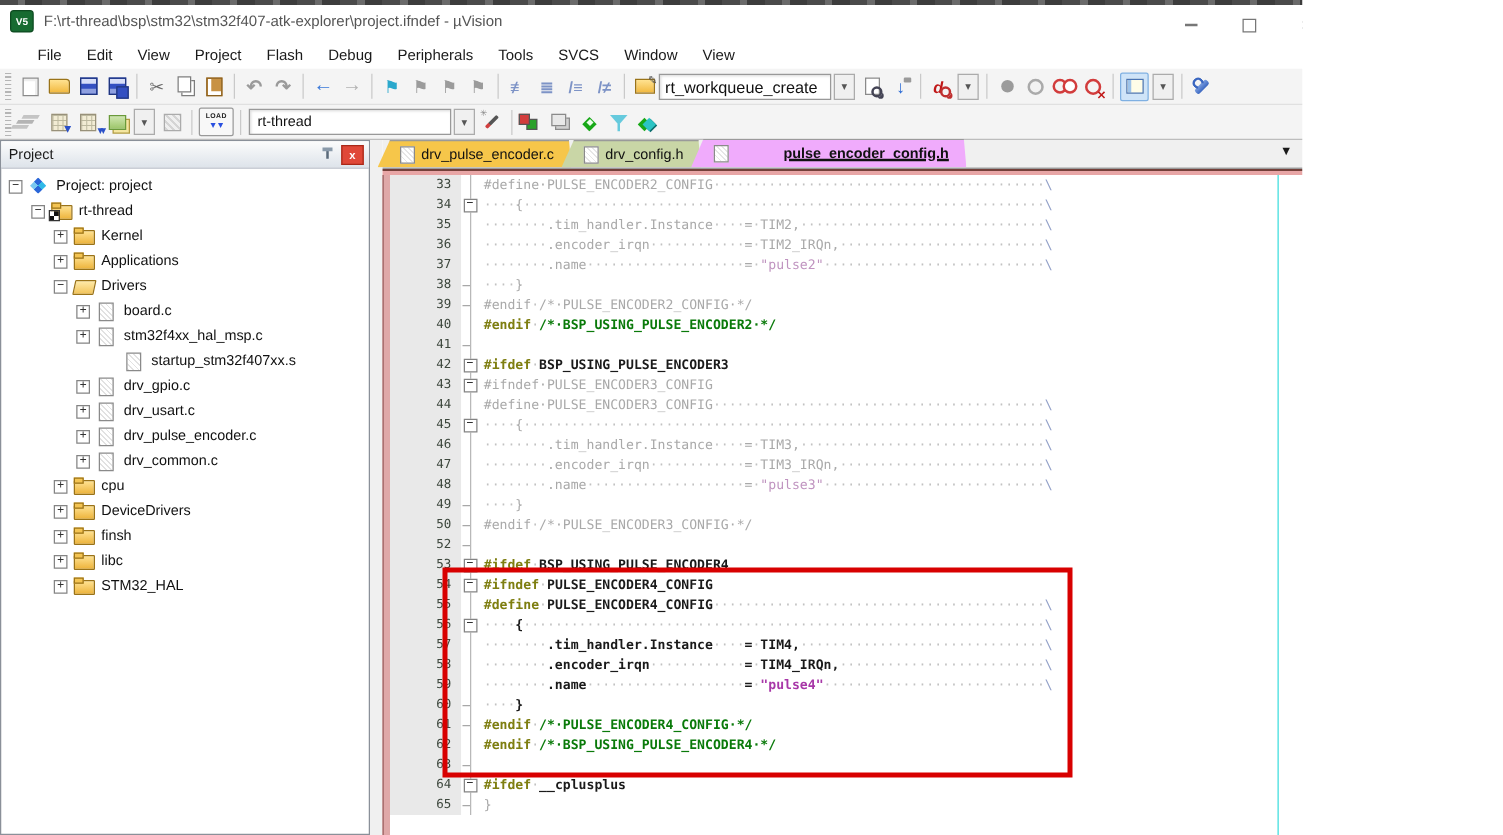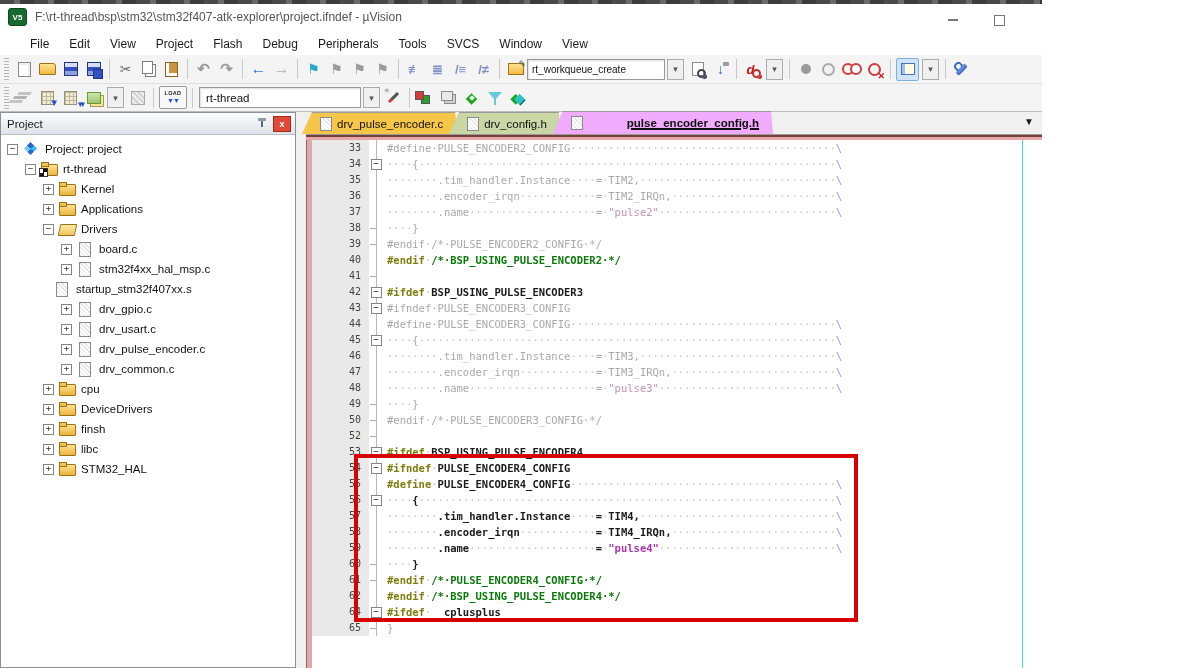--- a/index.html
+++ b/index.html
@@ -25,21 +25,21 @@
   .toolbar{position:absolute;left:0;width:100%;background:#f4f4f4;display:flex;align-items:center;box-sizing:border-box;padding-left:2px}
   .tb1{top:55px;height:29px;border-bottom:1px solid #e0e0e0}
   .tb2{top:84px;height:28px;border-bottom:1px solid #bdbdbd}
   .tb-handle{width:5px;height:22px;margin:0 4px 0 2px;
     background:repeating-linear-gradient(0deg,#b5b5b5 0 1px,transparent 1px 3px)}
   .tb-sep{width:1px;height:20px;background:#c9c9c9;margin:0 4px}
   .tbi{width:21px;height:21px;display:inline-flex;align-items:center;justify-content:center;position:relative;border-radius:2px;margin:0 1px;font-size:13px}
   .dd{width:15px;height:19px;border:1px solid #ababab;background:#f0f0f0;display:inline-flex;align-items:center;justify-content:center;margin:0 2px}
   .dd::before{content:"▾";font-size:9px;color:#555}
   .combo{height:19px;border:1px solid #999;background:#fff;display:inline-flex;align-items:center;box-shadow:inset 1px 1px 2px #ddd}
-  .combo-input{border:none;outline:none;font-family:"Liberation Sans",sans-serif;font-size:10px;width:128px;padding:0 4px;color:#111;background:transparent}
+  .combo-input{border:none;outline:none;font-family:"Liberation Sans",sans-serif;font-size:13px;width:128px;padding:0 4px;color:#111;background:transparent}
   .target-combo{width:160px;margin-left:2px}
   .combo-text{padding:0 6px;font-size:11.5px;color:#111}
   
   .i-new::before{content:"";width:11px;height:13px;background:#fff;border:1px solid #8a8a8a;box-shadow:inset -2px 2px 0 #eee}
   .i-open::before{content:"";width:15px;height:10px;background:linear-gradient(#ffe291,#f2b93f);border:1px solid #9a7318;border-radius:1px 3px 1px 1px}
   .i-save::before,.i-saveall::before{content:"";width:12px;height:12px;background:#3450c2;border:1px solid #20367e;
       box-shadow:inset 0 4px 0 #d7def8, inset 0 -4px 0 #8fa0e0}
   .i-saveall::after{content:"";position:absolute;right:1px;bottom:1px;width:8px;height:8px;background:#3450c2;border:1px solid #20367e}
   .i-cut::before{content:"✂";color:#6a6a6a;font-size:14px}
   .i-copy::before{content:"";width:9px;height:11px;background:#fff;border:1px solid #7d7d7d;box-shadow:3px 3px 0 -1px #fff,3px 3px 0 0 #7d7d7d;margin:-3px 0 0 -3px}
@@ -295,21 +295,21 @@
           <div class="trow" style="padding-left: 60px;">
             <span class="exp">+</span>
             <span class="ti ti-file"></span>
             <span class="tlabel">board.c</span>
           </div>
           <div class="trow" style="padding-left: 60px;">
             <span class="exp">+</span>
             <span class="ti ti-file"></span>
             <span class="tlabel">stm32f4xx_hal_msp.c</span>
           </div>
-          <div class="trow" style="padding-left: 39px; align-items: center;">
+          <div class="trow" style="padding-left: 84px; align-items: center;">
             <span class="exp-space"></span>
             <span class="ti ti-file"></span>
             <span class="tlabel">startup_stm32f407xx.s</span>
           </div>
           <div class="trow" style="padding-left: 60px;">
             <span class="exp">+</span>
             <span class="ti ti-file"></span>
             <span class="tlabel">drv_gpio.c</span>
           </div>
           <div class="trow" style="padding-left: 60px;">
@@ -544,20 +544,27 @@
               <span class="ftick"></span>
             </span>
             <span class="ctext"><span class="sk">#endif</span><span class="sw">·</span><span class="sc">/*·PULSE_ENCODER4_CONFIG·*/</span></span>
           </div>
           <div class="crow">
             <span class="lnum">62</span>
             <span class="fold"></span>
             <span class="ctext"><span class="sk">#endif</span><span class="sw">·</span><span class="sc">/*·BSP_USING_PULSE_ENCODER4·*/</span></span>
           </div>
           <div class="crow">
+            <span class="lnum">63</span>
+            <span class="fold">
+              <span class="ftick"></span>
+            </span>
+            <span class="ctext"></span>
+          </div>
+          <div class="crow">
             <span class="lnum">64</span>
             <span class="fold">
               <span class="fbox">−</span>
             </span>
             <span class="ctext"><span class="sk">#ifdef</span><span class="sw">·</span><span class="si">__cplusplus</span></span>
           </div>
           <div class="crow">
             <span class="lnum">65</span>
             <span class="fold">
               <span class="ftick"></span>

